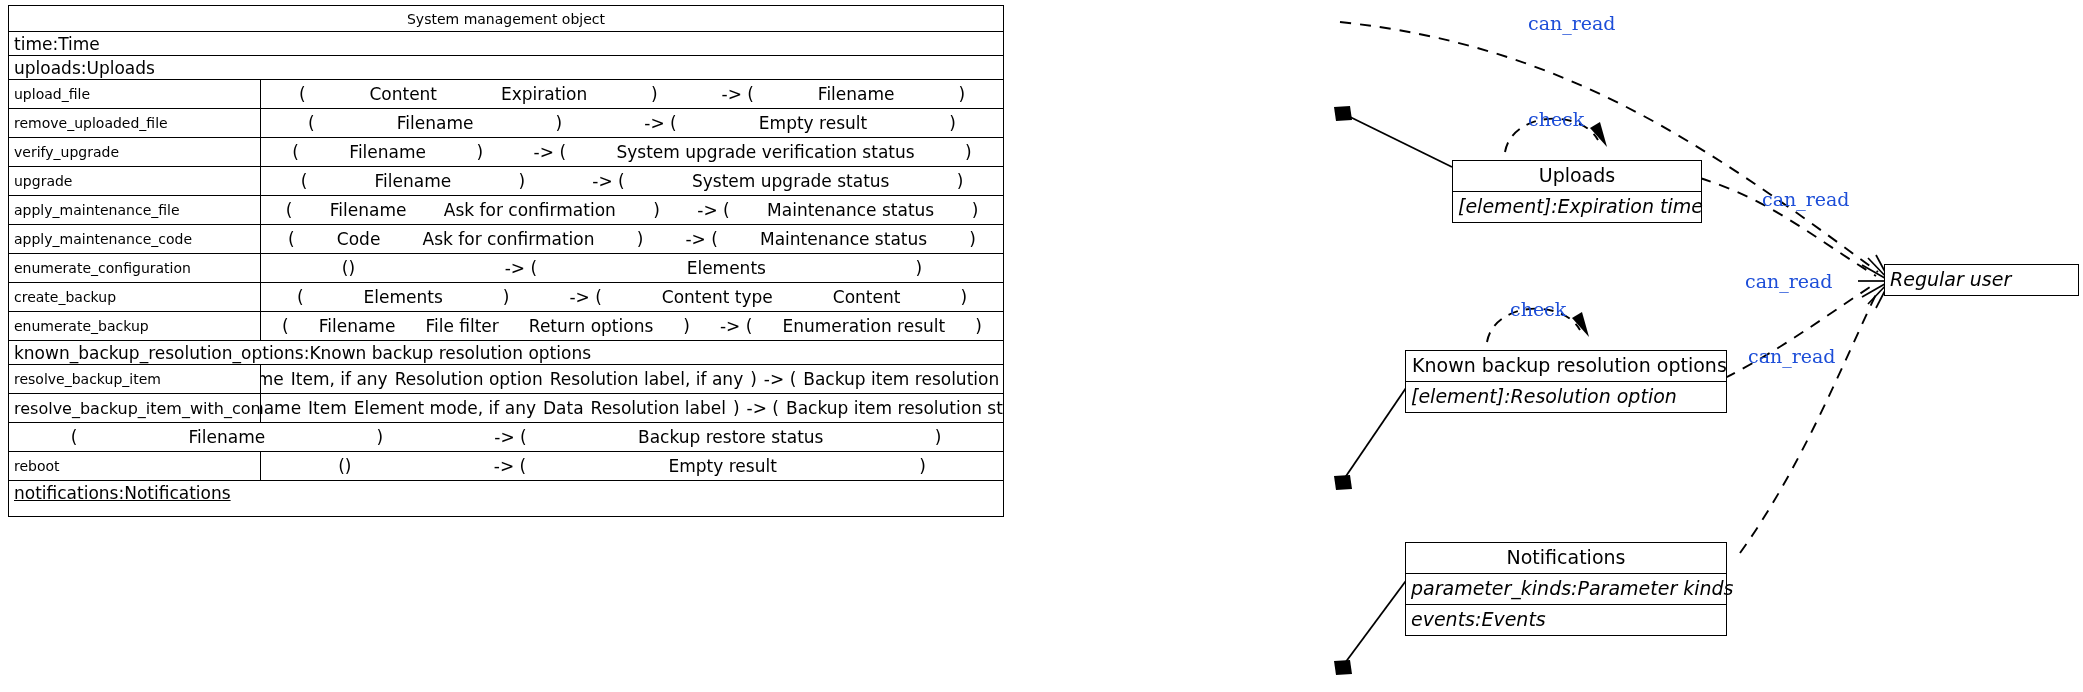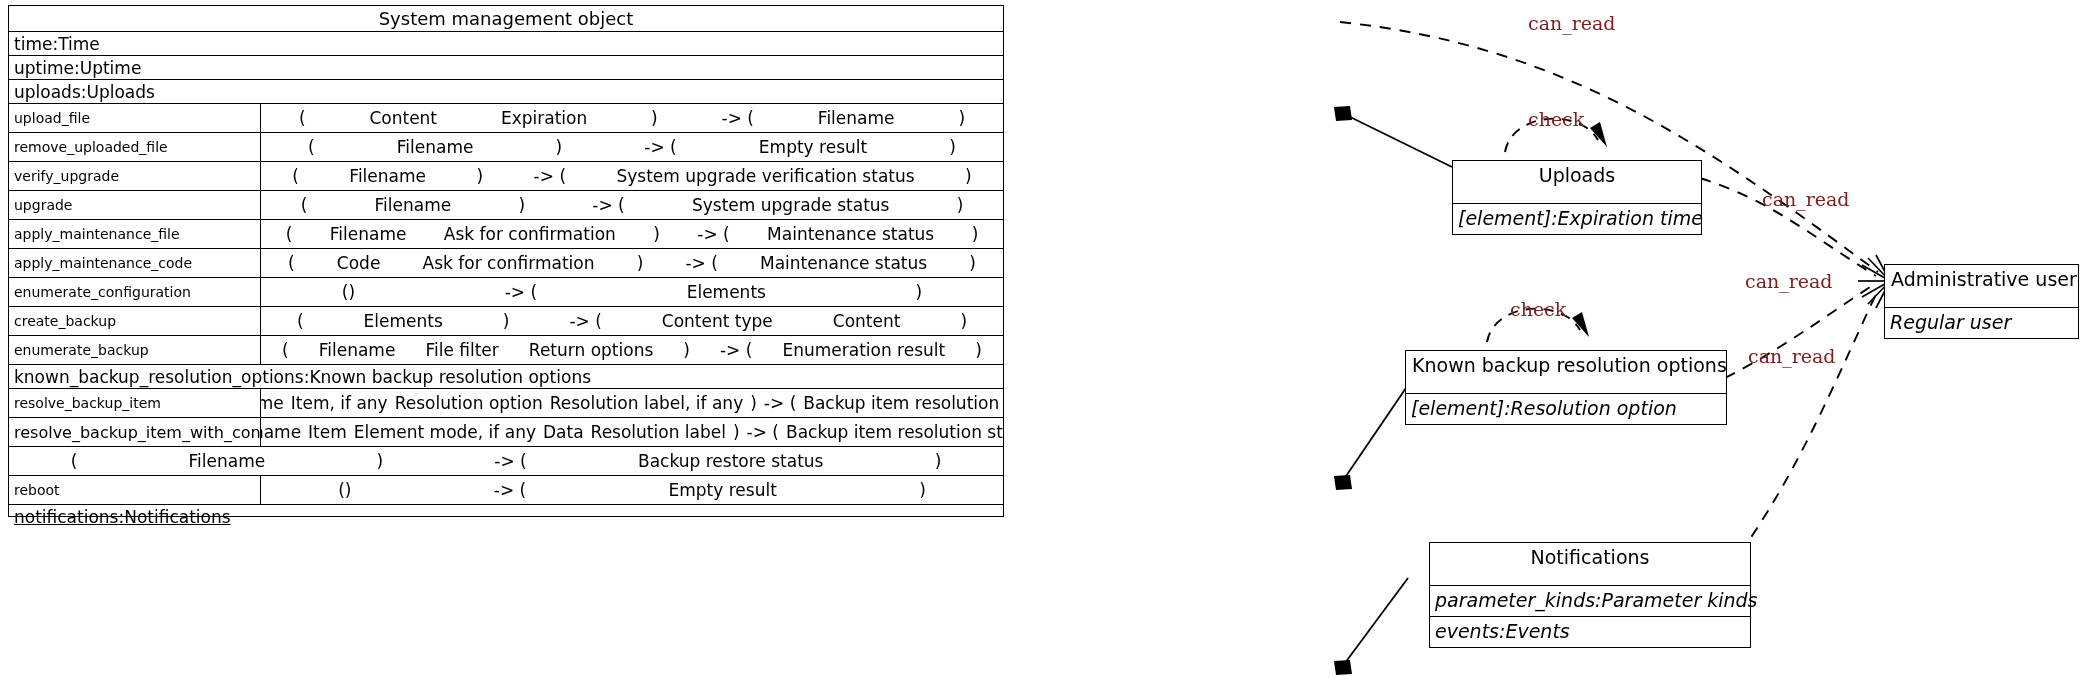--- a/index.html
+++ b/index.html
@@ -32,21 +32,21 @@
   .uml-box {
     position: absolute;
     border: 1.6px solid #000;
     background: #fff;
     box-sizing: border-box;
   }
   .uml-title {
     text-align: center;
     font-size: 19px;
     line-height: 1.0;
-    padding: 5px 6px 18px 6px;
+    padding: 5px 6px 6px 6px;
     border-bottom: 1.6px solid #000;
     white-space: nowrap;
   }
   .uml-row {
     font-size: 19px;
     line-height: 1.0;
     padding: 5px 4px 6px 5px;
     border-bottom: 1.6px solid #000;
     white-space: nowrap;
     font-style: italic;
@@ -61,21 +61,21 @@
     height: 512px;
     border: 1.6px solid #000;
     background: #fff;
     box-sizing: border-box;
     position: absolute;
   }
   #main-class .hdr {
     height: 26px;
     line-height: 26px;
     text-align: center;
-    font-size: 18px;
+    font-size: 14px;
     border-bottom: 1.6px solid #000;
     box-sizing: border-box;
   }
   .attr-row {
     height: 24px;
     line-height: 24px;
     font-size: 17px;
     padding-left: 5px;
     border-bottom: 1.6px solid #000;
     box-sizing: border-box;
@@ -129,21 +129,21 @@
   .sig-spread .tok { }
   .tok { white-space: nowrap; }
 
   .meth-name.narrow { font-size: 16px; }
 
   
   .edge-label {
     position: absolute;
     font-family: "DejaVu Serif", serif;
     font-size: 19px;
-    color: #7f1d1d;
+    color: #1d4ed8;
     white-space: nowrap;
   }
 </style>
 </head>
 <body>
 
 <div id="canvas">
 
   <svg class="edges" viewBox="0 0 2083 692">
 
@@ -178,21 +178,20 @@
     <polygon points="1590,128 1607,147 1600,122" fill="#000"></polygon>
 
     <path d="M 1487 342 C 1494 302 1562 298 1580 330" fill="none" stroke="#000" stroke-width="1.9" stroke-dasharray="10,8"></path>
     <polygon points="1572,318 1589,337 1582,312" fill="#000"></polygon>
   </svg>
 
   <div id="main-class">
     <div class="hdr">System management object</div>
 
     <div class="attr-row">time:Time</div>
-    <div class="attr-row">uptime:Uptime</div>
     <div class="attr-row">uploads:Uploads</div>
 
     <div id="methods-upper">
         <div class="meth-row">
           <div class="meth-name">upload_file</div>
           <div class="meth-sig">
             <div class="sig-spread">
               <span class="tok">(</span>
               <span class="tok">Content</span>
               <span class="tok">Expiration</span>
@@ -375,28 +374,27 @@
   <div class="uml-box" id="uploads-box" style="left:1452px; top:160px; width:250px;">
     <div class="uml-title">Uploads</div>
     <div class="uml-row last">[element]:Expiration time</div>
   </div>
 
   <div class="uml-box" id="known-backup-box" style="left:1405px; top:350px; width:322px;">
     <div class="uml-title" style="text-align:center;">Known backup resolution options</div>
     <div class="uml-row last">[element]:Resolution option</div>
   </div>
 
-  <div class="uml-box" id="notifications-box" style="left:1405px; top:542px; width:322px;margin-left:24px;">
+  <div class="uml-box" id="notifications-box" style="left:1405px; top:542px; width:322px;">
     <div class="uml-title">Notifications</div>
     <div class="uml-row">parameter_kinds:Parameter kinds</div>
     <div class="uml-row last">events:Events</div>
   </div>
 
   <div class="uml-box" id="admin-user-box" style="left:1884px; top:264px; width:195px;">
-    <div class="uml-title" style="text-align:left;">Administrative user</div>
     <div class="uml-row last">Regular user</div>
   </div>
 
   <div class="edge-label" style="left:1528px; top:12px;">can_read</div>
   <div class="edge-label" style="left:1762px; top:188px;">can_read</div>
   <div class="edge-label" style="left:1745px; top:270px;">can_read</div>
   <div class="edge-label" style="left:1748px; top:345px;">can_read</div>
   <div class="edge-label" style="left:1528px; top:108px;">check</div>
   <div class="edge-label" style="left:1510px; top:298px;">check</div>
 

